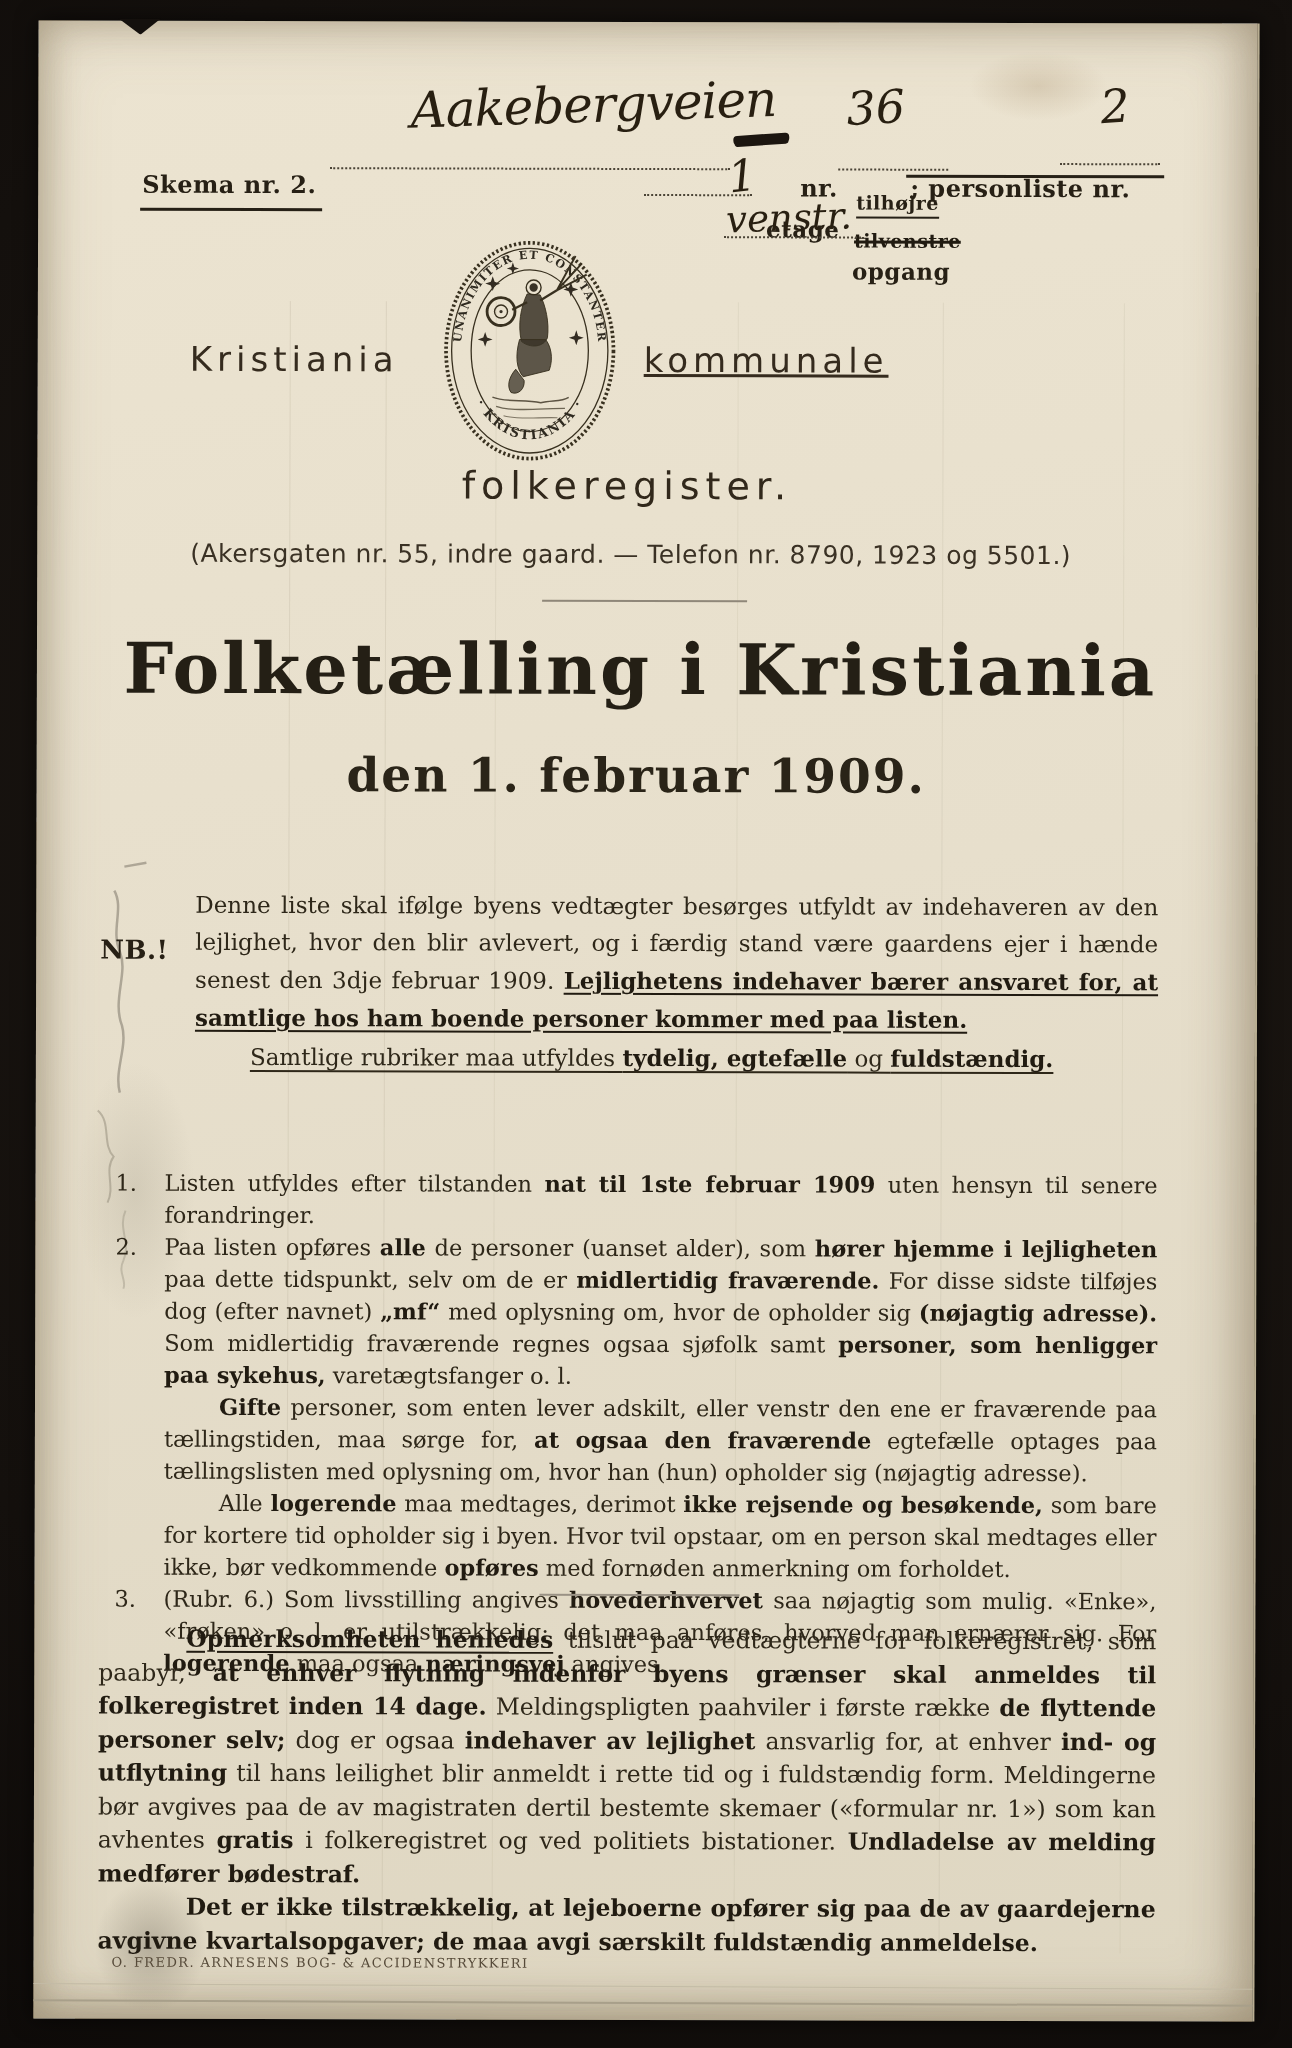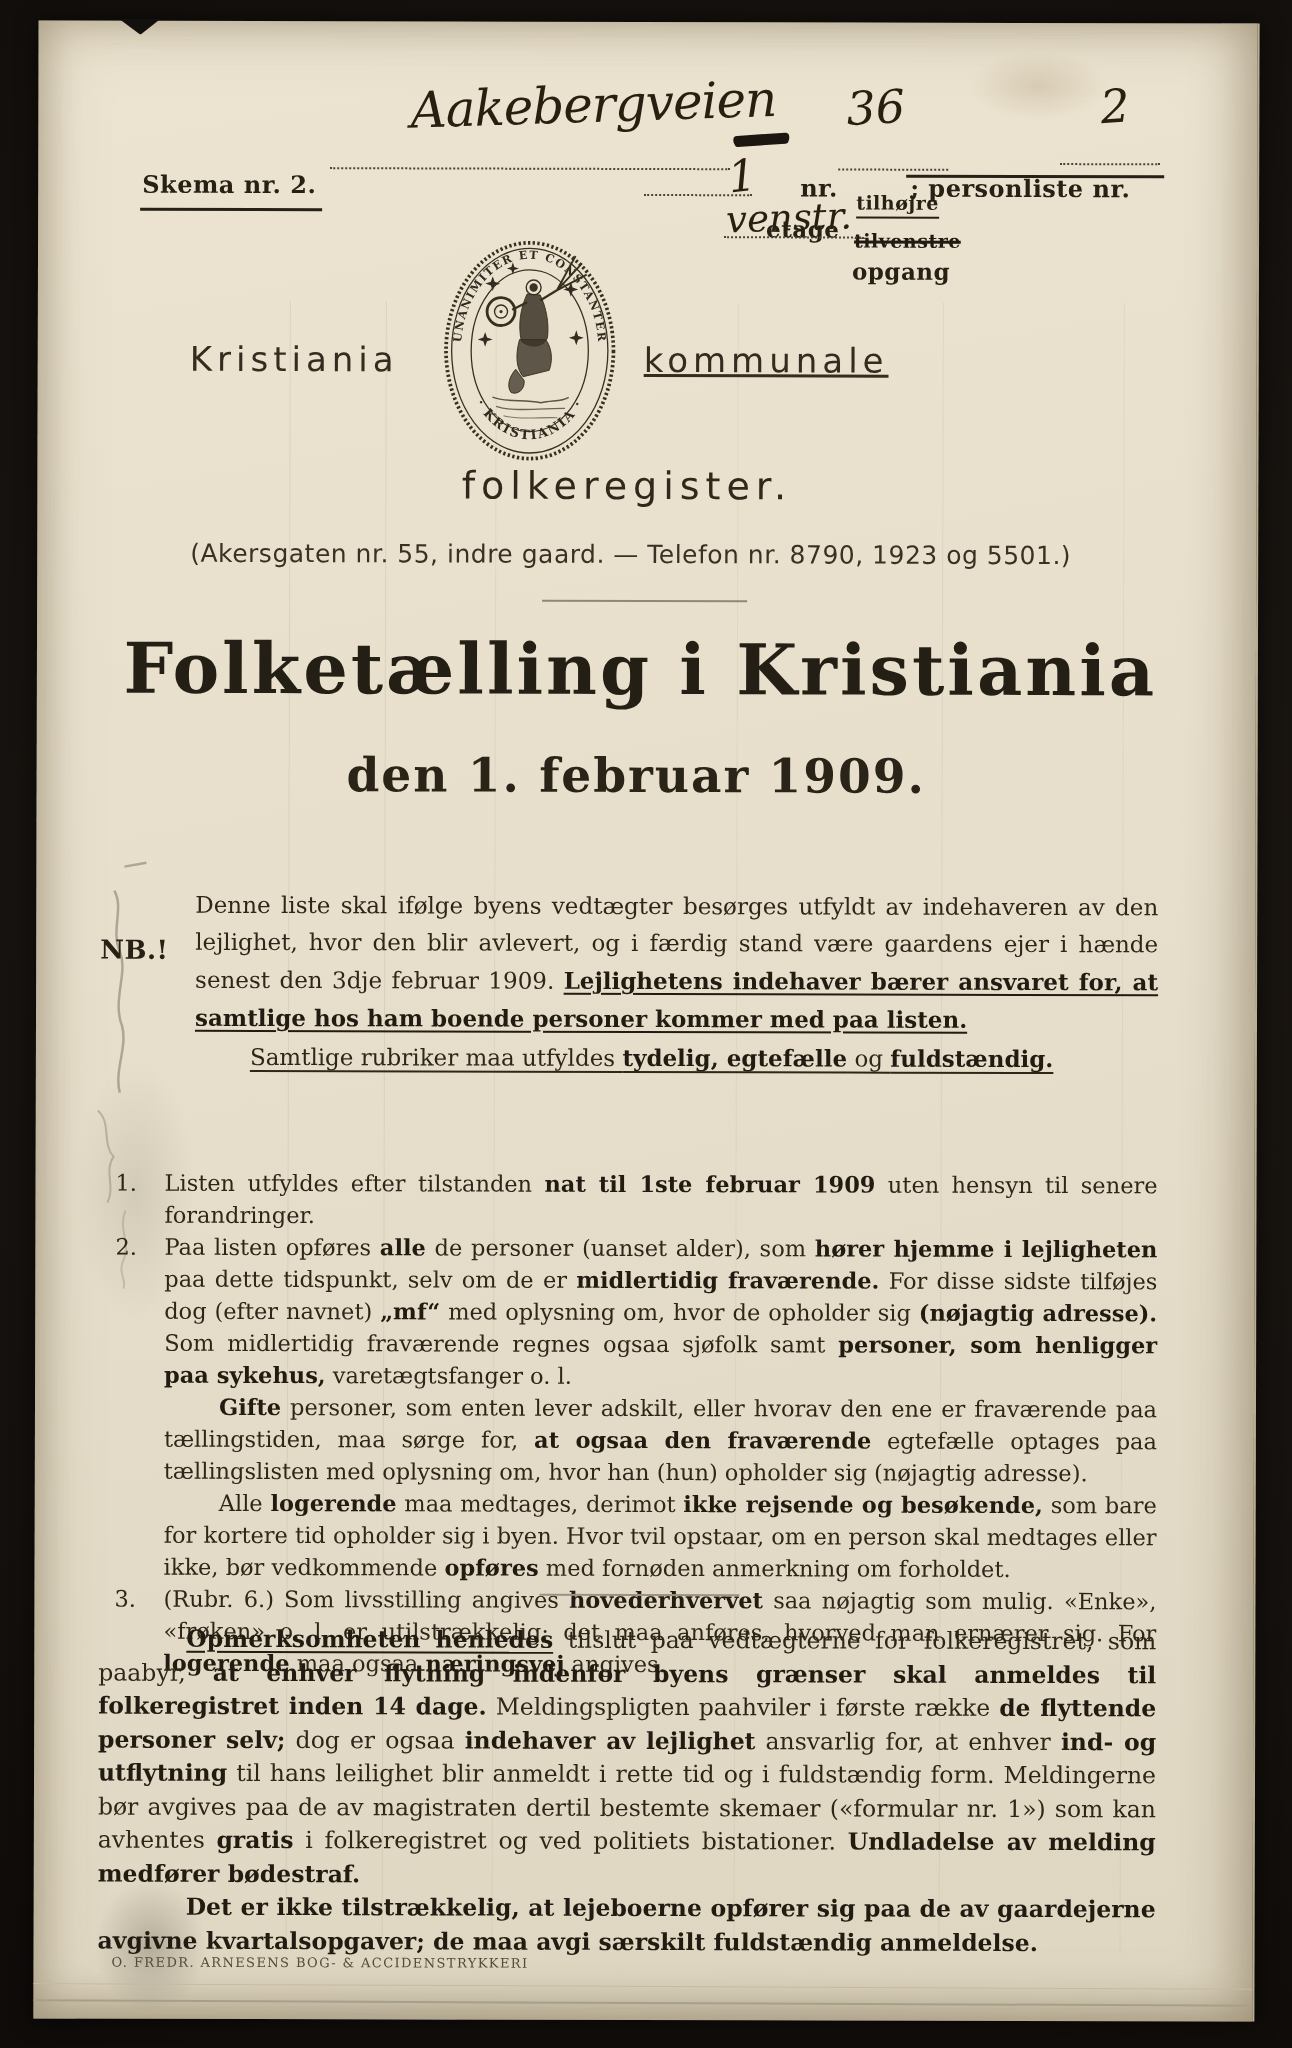--- a/index.html
+++ b/index.html
@@ -157,21 +157,21 @@
 
   <div class="abs rules-list" style="left:64px;top:1146px;width:1058px;">
     <div class="rule">
       <div class="rule-num">1.</div>
       <div class="rule-body"><span>Listen utfyldes efter tilstanden </span><span class="rt-b">nat til 1ste februar 1909</span><span> uten hensyn til senere forandringer.</span></div>
     </div>
     <div class="rule">
       <div class="rule-num">2.</div>
       <div class="rule-body">
         <div><span>Paa listen opføres </span><span class="rt-b">alle</span><span> de personer (uanset alder), som </span><span class="rt-b">hører hjemme i lejligheten</span><span> paa dette tidspunkt, selv om de er </span><span class="rt-b">midlertidig fraværende.</span><span>  For disse sidste tilføjes dog (efter navnet) </span><span class="rt-b">„mf“</span><span> med oplysning om, hvor de opholder sig </span><span class="rt-b">(nøjagtig adresse).</span><span>  Som midlertidig fraværende regnes ogsaa sjøfolk samt </span><span class="rt-b">personer, som henligger paa sykehus,</span><span> varetægtsfanger o. l.</span></div>
-        <div class="rule-sub"><span class="rt-b">Gifte</span><span> personer, som enten lever adskilt, eller hvorav den ene er fraværende paa tællingstiden, maa sørge for, </span><span class="rt-b">at ogsaa den fraværende</span><span> egtefælle optages paa tællingslisten med oplysning om, hvor han (hun) opholder sig (nøjagtig adresse).</span></div>
+        <div class="rule-sub"><span class="rt-b">Gifte</span><span> personer, som enten lever adskilt, eller venstr den ene er fraværende paa tællingstiden, maa sørge for, </span><span class="rt-b">at ogsaa den fraværende</span><span> egtefælle optages paa tællingslisten med oplysning om, hvor han (hun) opholder sig (nøjagtig adresse).</span></div>
         <div class="rule-sub"><span>Alle </span><span class="rt-b">logerende</span><span> maa medtages, derimot </span><span class="rt-b">ikke rejsende og besøkende,</span><span> som bare for kortere tid opholder sig i byen.  Hvor tvil opstaar, om en person skal medtages eller ikke, bør vedkommende </span><span class="rt-b">opføres</span><span> med fornøden anmerkning om forholdet.</span></div>
       </div>
     </div>
     <div class="rule">
       <div class="rule-num">3.</div>
       <div class="rule-body"><span>(Rubr. 6.)  Som livsstilling angives </span><span class="rt-b">hovederhvervet</span><span> saa nøjagtig som mulig.  «Enke», «frøken» o. l. er utilstrækkelig; det maa anføres, hvorved man ernærer sig.  For </span><span class="rt-b">logerende</span><span> maa ogsaa </span><span class="rt-b">næringsvej</span><span> angives.</span></div>
     </div>
   </div>
 
   <div class="thinline" style="left:505px;top:1572px;width:200px;border-top-color:#9a9285;"></div>

